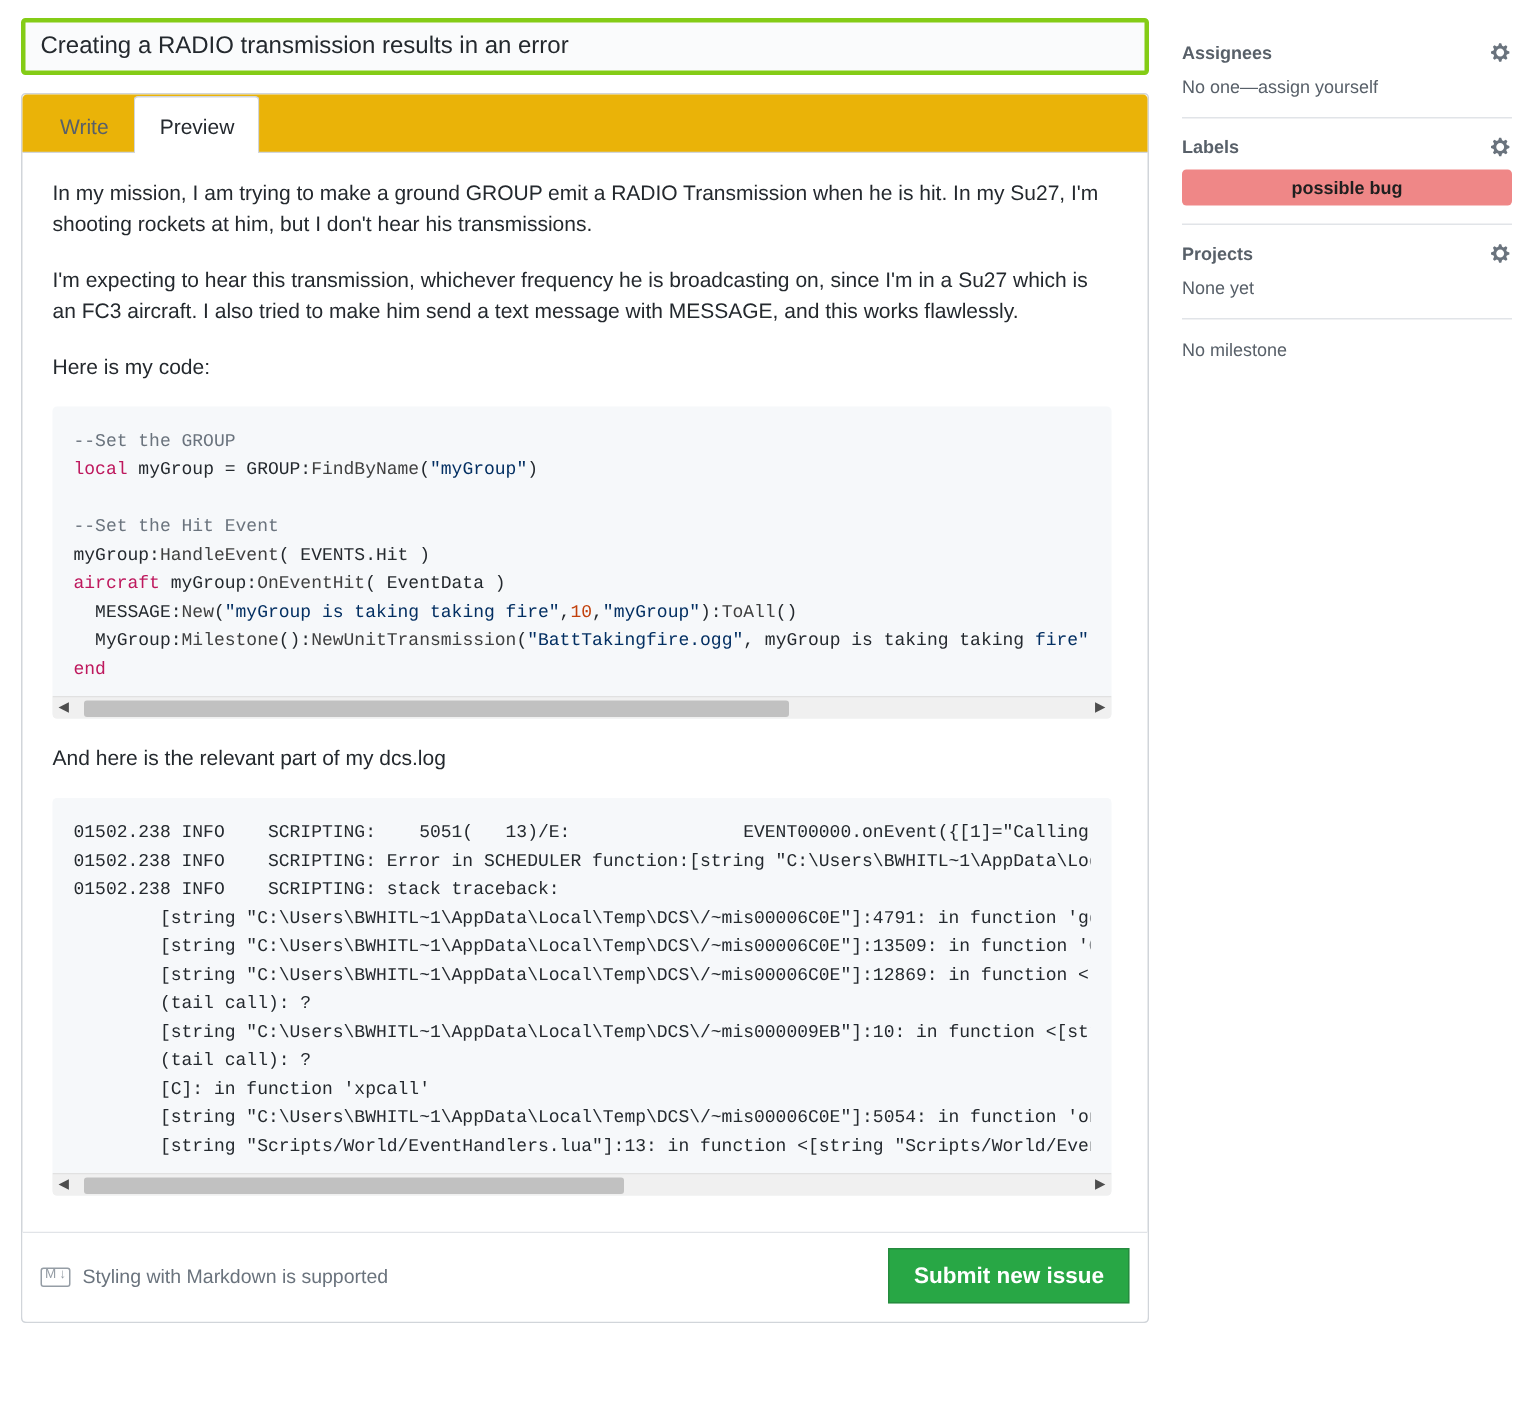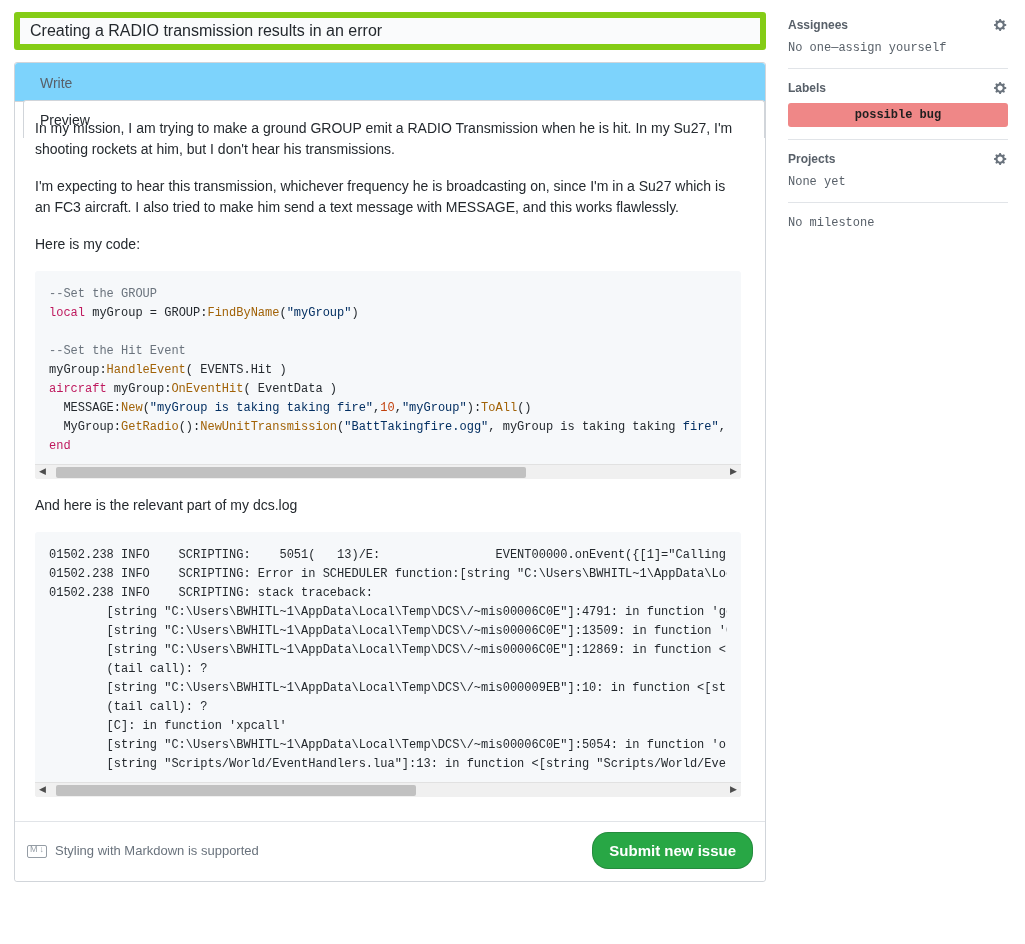--- a/index.html
+++ b/index.html
@@ -21,45 +21,45 @@
   .issue-col {
     position: absolute;
     left: 14px;
     top: 12px;
     width: 752px;
   }
 
   .title-input {
     width: 100%;
     height: 38px;
-    border: 6px solid #84cc16;
+    border: 3px solid #84cc16;
     border-radius: 3px;
     background: #fafbfc;
     padding: 0 10px;
     font-size: 16px;
     color: #24292e;
     font-family: "Liberation Sans", sans-serif;
     outline: none;
   }
 
   .comment-box {
     margin-top: 12px;
     border: 1px solid #d1d5da;
     border-radius: 3px;
     background: #ffffff;
   }
 
   .tabnav {
     height: 39px;
-    background: #7dd3fc;
+    background: #eab308;
     border-bottom: 1px solid #d1d5da;
     border-radius: 3px 3px 0 0;
     padding-left: 8px;
     display: flex;
-    flex-direction: column;
+    align-items: flex-end;
   }
   .tabnav-tab {
     display: inline-block;
     padding: 9px 16px 8px 16px;
     font-size: 14px;
     line-height: 20px;
     color: #586069;
     border: 1px solid transparent;
     border-bottom: 0;
     margin-bottom: -1px;
@@ -98,21 +98,21 @@
     font-family: "Liberation Mono", "DejaVu Sans Mono", monospace;
     font-size: 12px;
     line-height: 19px;
     color: #24292e;
     white-space: pre;
     overflow: hidden;
   }
   .log pre { font-size: 12px; line-height: 19px; }
 
   .kw { color: #be185d; }
-  .fn { color: #a16207; }
+  .fn { color: #404040; }
   .str { color: #032f62; }
   .num { color: #c2410c; }
   .cm { color: #6a737d; }
 
   
   .hscroll {
     height: 15px;
     margin: 8px -14px 0 -14px;
     background: #f0f0f0;
     border-top: 1px solid #e1e1e1;
@@ -177,34 +177,34 @@
   .md-icon:after {
     content: "↓";
     position: absolute;
     right: 2px; top: -2px;
     font-size: 9px;
     color: #959da5;
   }
   .btn-submit {
     background: #28a745;
     border: 1px solid rgba(27,31,35,0.2);
-    border-radius: 16px;
+    border-radius: 0;
     color: #ffffff;
     font-size: 15px;
     font-weight: bold;
     padding: 9px 16px;
     cursor: pointer;
     font-family: "Liberation Sans", sans-serif;
   }
 
   
   .sidebar {
     position: absolute;
     left: 788px;
-    top: 18px;
+    top: 28px;
     width: 220px;
     font-size: 12px;
   }
   .sb-section {
     border-bottom: 1px solid #e1e4e8;
     padding: 0 0 12px 0;
     margin-bottom: 12px;
   }
   .sb-section:last-child { border-bottom: 0; }
   .sb-head {
@@ -220,21 +220,20 @@
   }
   .gear {
     width: 14px; height: 14px;
     color: #6a737d;
     display: inline-block;
   }
   .sb-body {
     font-size: 12px;
     color: #586069;
     line-height: 16px;
-    font-family: Liberation Mono, monospace;
   }
   .label-chip {
     display: block;
     background: #ef8787;
     color: #1f1f1f;
     font-size: 12px;
     font-weight: bold;
     padding: 4px 8px;
     border-radius: 3px;
     text-align: center;
@@ -263,21 +262,21 @@
         <p>Here is my code:</p>
 
         <div class="codeblock">
           <pre><span class="cm">--Set the GROUP</span>
 <span class="kw">local</span> myGroup = GROUP:<span class="fn">FindByName</span>(<span class="str">"myGroup"</span>)
 
 <span class="cm">--Set the Hit Event</span>
 myGroup:<span class="fn">HandleEvent</span>( EVENTS.Hit )
 <span class="kw">aircraft</span> myGroup:<span class="fn">OnEventHit</span>( EventData )
   MESSAGE:<span class="fn">New</span>(<span class="str">"myGroup is taking taking fire"</span>,<span class="num">10</span>,<span class="str">"myGroup"</span>):<span class="fn">ToAll</span>()
-  MyGroup:<span class="fn">GetRadio</span>():<span class="fn">NewUnitTransmission</span>(<span class="str">"BattTakingfire.ogg"</span>, myGroup is taking taking <span class="str">fire"</span>,  , 
+  MyGroup:<span class="fn">Milestone</span>():<span class="fn">NewUnitTransmission</span>(<span class="str">"BattTakingfire.ogg"</span>, myGroup is taking taking <span class="str">fire"</span>,  , 
 <span class="kw">end</span></pre>
           <div class="hscroll">
             <div class="arrow">◀</div>
             <div class="track">
               <div class="thumb" style="left:6px; width:470px;"></div>
             </div>
             <div class="arrow">▶</div>
           </div>
         </div>
 

